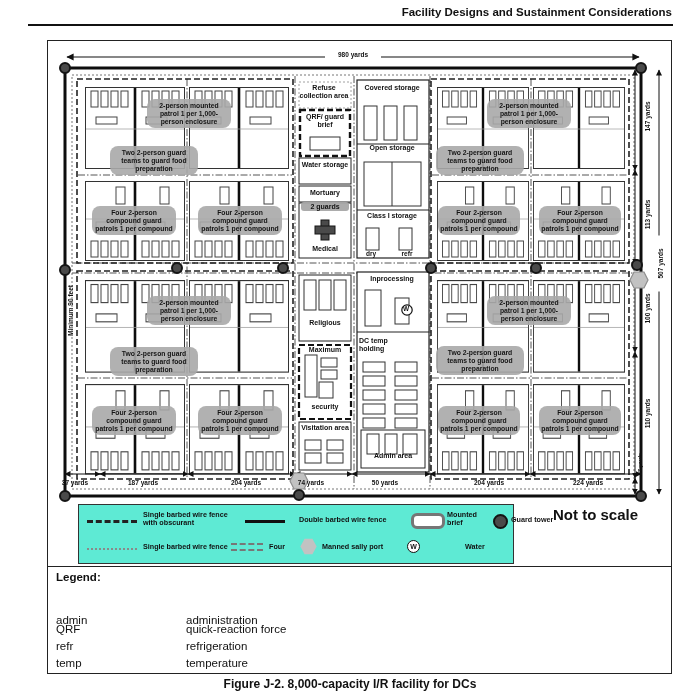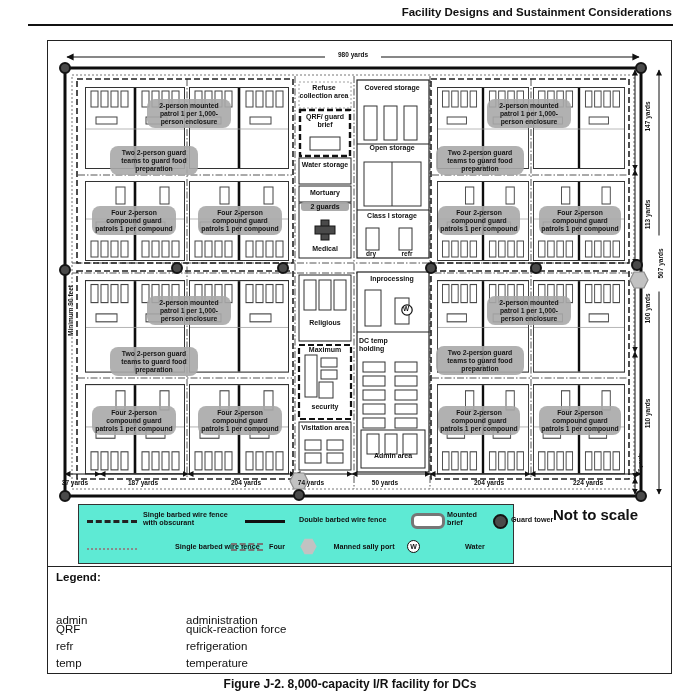--- a/index.html
+++ b/index.html
@@ -299,25 +299,25 @@
   <div class="legendbox">
     <div class="samp-dashed" style="left:8px;top:15px;"></div>
     <div class="lg-item" style="left:64px;top:6px;width:98px;">Single barbed wire fence with obscurant</div>
     <div class="samp-solid" style="left:166px;top:15px;"></div>
     <div class="lg-item" style="left:220px;top:11px;width:118px;">Double barbed wire fence</div>
     <div class="samp-mounted" style="left:332px;top:8px;"></div>
     <div class="lg-item" style="left:368px;top:6px;width:42px;">Mounted brief</div>
     <div class="samp-tower" style="left:414px;top:9px;"></div>
     <div class="lg-item" style="left:432px;top:11px;width:60px;">Guard tower</div>
     <div class="samp-dotted" style="left:8px;top:43px;"></div>
-    <div class="lg-item" style="left:64px;top:38px;width:98px;margin-left:32px;">Single barbed wire fence</div>
+    <div class="lg-item" style="left:64px;top:38px;width:98px;">Single barbed wire fence</div>
     <div class="samp-road" style="left:152px;top:38px;"></div>
     <div class="lg-item" style="left:190px;top:38px;width:30px;">Four</div>
     <div class="samp-hex" style="left:221px;top:33px;"></div>
-    <div class="lg-item" style="left:243px;top:38px;width:84px;text-align:center;">Manned sally port</div>
+    <div class="lg-item" style="left:243px;top:38px;width:84px;">Manned sally port</div>
     <div class="samp-water" style="left:328px;top:35px;">W</div>
     <div class="lg-item" style="left:346px;top:38px;width:40px;margin-left:40px;">Water</div>
   </div>
 
   <div class="nts">Not to scale</div>
 
   <div class="abbrevbox">
     <div class="abbrev-title">Legend:</div>
     <div class="abbrev-row" style="top:22px;margin-top:25px;">
       <span class="abbrev-term">admin</span><span>administration</span>

